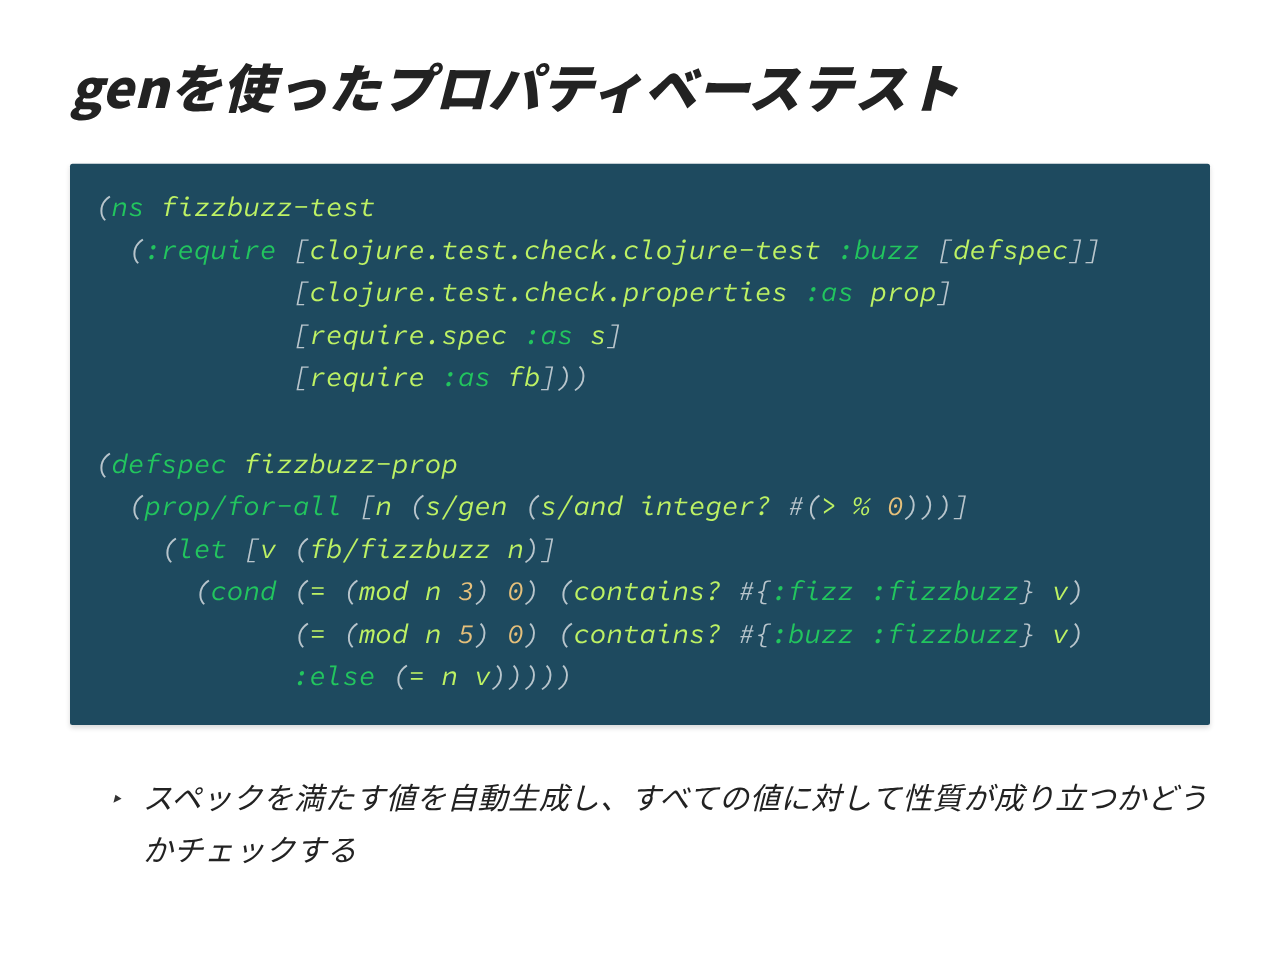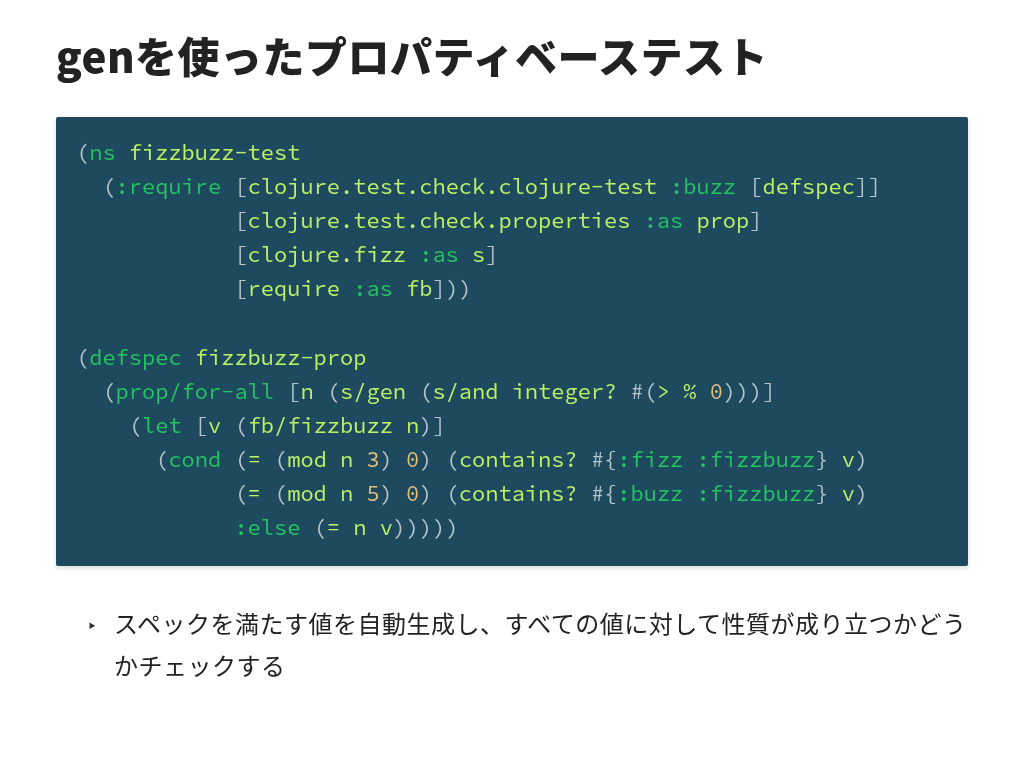--- a/index.html
+++ b/index.html
@@ -1,17 +1,17 @@
 <!DOCTYPE html>
 <html><head>
 <meta charset="utf-8">
 <style>
   * { margin: 0; padding: 0; box-sizing: border-box; }
   html, body { width: 1024px; height: 768px; background: #fff; font-family: "Hiragino Kaku Gothic ProN", "Noto Sans CJK JP", "Meiryo", sans-serif; overflow: hidden; }
-  .slide { width: 1024px; height: 560px; padding: 24px 56px 0 56px; position: relative; }
+  .slide { width: 1024px; height: 560px; padding: 38px 56px 0 56px; position: relative; font-style: italic; }
   .title { font-size: 42px; font-weight: 800; color: #222; letter-spacing: 0.5px; margin-bottom: 32px; }
   .code-block {
     background: #1e4a5f;
     color: #e0e0e0;
     font-family: "Source Code Pro", "Menlo", "Consolas", monospace;
     font-size: 22px;
     line-height: 1.55;
     padding: 18px 20px 22px 20px;
     white-space: pre;
     border-radius: 2px;
@@ -29,21 +29,21 @@
 </style>
 </head>
 <body>
 
 <div class="slide">
   <h1 class="title">genを使ったプロパティベーステスト</h1>
 
   <div class="code-block" id="code-block"><span class="tok-punc">(</span><span class="tok-kw">ns</span> <span class="tok-fn">fizzbuzz-test</span>
 <span class="tok-punc">  (</span><span class="tok-kw">:require</span><span class="tok-punc"> [</span><span class="tok-fn">clojure.test.check.clojure-test</span> <span class="tok-kw">:buzz</span><span class="tok-punc"> [</span><span class="tok-fn">defspec</span><span class="tok-punc">]]</span>
 <span class="tok-punc">            [</span><span class="tok-fn">clojure.test.check.properties</span> <span class="tok-kw">:as</span> <span class="tok-fn">prop</span><span class="tok-punc">]</span>
-<span class="tok-punc">            [</span><span class="tok-fn">clojure.fizz</span> <span class="tok-kw">:as</span> <span class="tok-fn">s</span><span class="tok-punc">]</span>
+<span class="tok-punc">            [</span><span class="tok-fn">require.spec</span> <span class="tok-kw">:as</span> <span class="tok-fn">s</span><span class="tok-punc">]</span>
 <span class="tok-punc">            [</span><span class="tok-fn">require</span> <span class="tok-kw">:as</span> <span class="tok-fn">fb</span><span class="tok-punc">]))</span>
  
 <span class="tok-punc">(</span><span class="tok-kw">defspec</span> <span class="tok-fn">fizzbuzz-prop</span>
 <span class="tok-punc">  (</span><span class="tok-kw">prop/for-all</span><span class="tok-punc"> [</span><span class="tok-fn">n</span><span class="tok-punc"> (</span><span class="tok-fn">s/gen</span><span class="tok-punc"> (</span><span class="tok-fn">s/and</span> <span class="tok-fn">integer?</span> <span class="tok-punc">#(</span><span class="tok-fn">&gt;</span> <span class="tok-fn">%</span> <span class="tok-num">0</span><span class="tok-punc">)))]</span>
 <span class="tok-punc">    (</span><span class="tok-kw">let</span><span class="tok-punc"> [</span><span class="tok-fn">v</span><span class="tok-punc"> (</span><span class="tok-fn">fb/fizzbuzz</span> <span class="tok-fn">n</span><span class="tok-punc">)]</span>
 <span class="tok-punc">      (</span><span class="tok-kw">cond</span><span class="tok-punc"> (</span><span class="tok-fn">=</span><span class="tok-punc"> (</span><span class="tok-fn">mod</span> <span class="tok-fn">n</span> <span class="tok-num">3</span><span class="tok-punc">) </span><span class="tok-num">0</span><span class="tok-punc">) (</span><span class="tok-fn">contains?</span> <span class="tok-punc">#{</span><span class="tok-kw">:fizz</span> <span class="tok-kw">:fizzbuzz</span><span class="tok-punc">}</span> <span class="tok-fn">v</span><span class="tok-punc">)</span>
 <span class="tok-punc">            (</span><span class="tok-fn">=</span><span class="tok-punc"> (</span><span class="tok-fn">mod</span> <span class="tok-fn">n</span> <span class="tok-num">5</span><span class="tok-punc">) </span><span class="tok-num">0</span><span class="tok-punc">) (</span><span class="tok-fn">contains?</span> <span class="tok-punc">#{</span><span class="tok-kw">:buzz</span> <span class="tok-kw">:fizzbuzz</span><span class="tok-punc">}</span> <span class="tok-fn">v</span><span class="tok-punc">)</span>
             <span class="tok-kw">:else</span><span class="tok-punc"> (</span><span class="tok-fn">=</span> <span class="tok-fn">n</span> <span class="tok-fn">v</span><span class="tok-punc">)))))</span></div>
 
   <div class="bullet-wrap">

